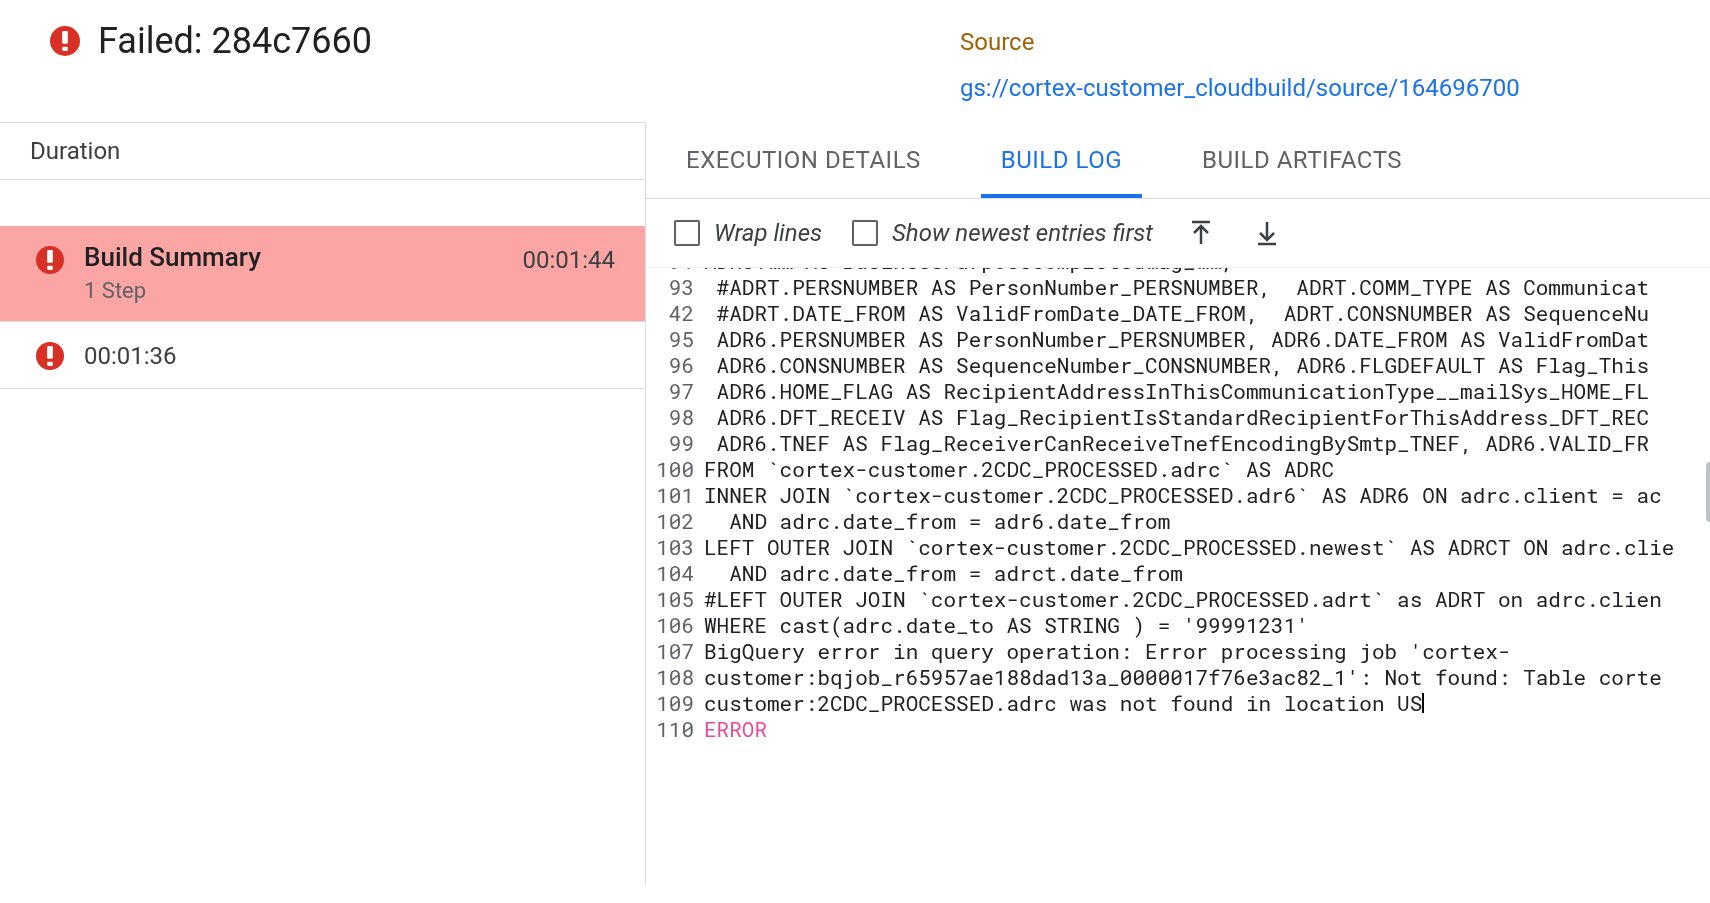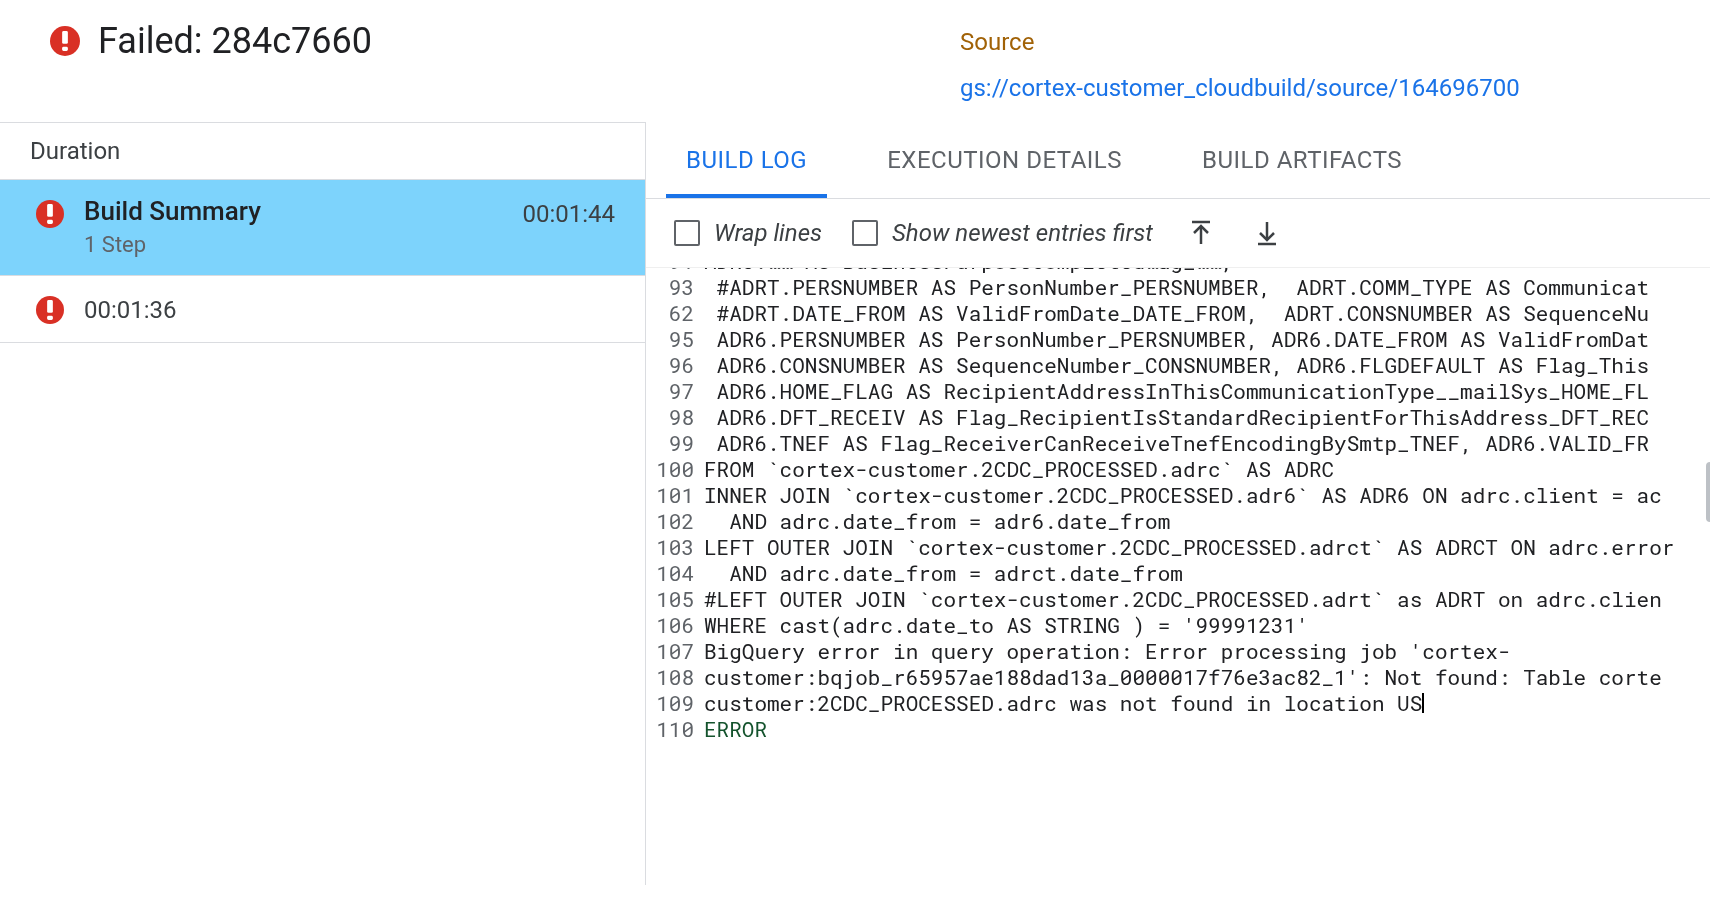--- a/index.html
+++ b/index.html
@@ -67,21 +67,21 @@
     color: #3c4043;
   }
   .steps-header .h-steps { flex: 1; }
   .step-row {
     display: flex;
     align-items: flex-start;
     padding: 16px 30px 18px 36px;
     border-bottom: 1px solid #dadce0;
     gap: 20px;
   }
-  .step-row.selected { background: #7dd3fc; }
+  .step-row.selected { background: #fca5a5; margin-top: 46px; }
   .step-icon { flex: none; margin-top: 4px; }
   .step-icon .error-circle { width: 28px; height: 28px; }
   .step-body { flex: 1; }
   .step-title { font-size: 26px; font-weight: 500; white-space: nowrap; overflow: hidden; text-overflow: ellipsis; }
   .step-sub { font-size: 22px; color: #5f6368; margin-top: 6px; white-space: nowrap; overflow: hidden; text-overflow: ellipsis; }
   .step-duration { font-size: 24px; color: #3c4043; flex: none; margin-top: 4px; }
   .right-panel {
     flex: 1;
     border-left: 1px solid #dadce0;
     display: flex;
@@ -135,21 +135,21 @@
   }
   .ln {
     width: 58px;
     text-align: right;
     color: #5f6368;
     flex: none;
     padding-right: 10px;
     user-select: none;
   }
   .lc { flex: 1; color: #202124; }
-  .lc.err { color: #14532d; }
+  .lc.err { color: #ec4899; }
   .cursor {
     display:inline-block; width:2px; height:20px; background:#000; vertical-align:-2px;
   }
   .scroll-thumb {
     position:absolute; right:-4px; top:194px; width:8px; height:60px;
     background:#bdc1c6; border-radius:4px;
   }
 </style>
 </head>
 <body>
@@ -200,22 +200,22 @@
               </svg>
             </span>
     </span>
     <div class="step-duration">00:01:36</div>
   </div>
       </div>
   </div>
 
   <div class="right-panel">
     <div class="tabs" id="tabs">
+        <div class="tab">EXECUTION DETAILS</div>
         <div class="tab active">BUILD LOG</div>
-        <div class="tab">EXECUTION DETAILS</div>
         <div class="tab">BUILD ARTIFACTS</div>
       </div>
     <div class="log-toolbar">
       <label class="cb">
         <span class="cb-box"></span>
         <span>Wrap lines</span>
       </label>
       <label class="cb">
         <span class="cb-box"></span>
         <span>Show newest entries first</span>
@@ -232,30 +232,30 @@
           <line x1="11" y1="2" x2="11" y2="20"></line>
           <polyline points="4,13 11,20 18,13"></polyline>
           <line x1="2" y1="24" x2="20" y2="24"></line>
         </svg>
       </span>
     </div>
     <div class="log-area" id="log-area">
       <div class="scroll-thumb"></div>
     <div class="log-line" style="margin-top: -20px;"><span class="ln">91</span><span class="lc">ADRC.…… AS BusinessPurposeCompleted…ag_……,</span></div>
         <div class="log-line"><span class="ln">93</span><span class="lc"> #ADRT.PERSNUMBER AS PersonNumber_PERSNUMBER,  ADRT.COMM_TYPE AS Communicat</span></div>
-        <div class="log-line"><span class="ln">62</span><span class="lc"> #ADRT.DATE_FROM AS ValidFromDate_DATE_FROM,  ADRT.CONSNUMBER AS SequenceNu</span></div>
+        <div class="log-line"><span class="ln">42</span><span class="lc"> #ADRT.DATE_FROM AS ValidFromDate_DATE_FROM,  ADRT.CONSNUMBER AS SequenceNu</span></div>
         <div class="log-line"><span class="ln">95</span><span class="lc"> ADR6.PERSNUMBER AS PersonNumber_PERSNUMBER, ADR6.DATE_FROM AS ValidFromDat</span></div>
         <div class="log-line"><span class="ln">96</span><span class="lc"> ADR6.CONSNUMBER AS SequenceNumber_CONSNUMBER, ADR6.FLGDEFAULT AS Flag_This</span></div>
         <div class="log-line"><span class="ln">97</span><span class="lc"> ADR6.HOME_FLAG AS RecipientAddressInThisCommunicationType__mailSys_HOME_FL</span></div>
         <div class="log-line"><span class="ln">98</span><span class="lc"> ADR6.DFT_RECEIV AS Flag_RecipientIsStandardRecipientForThisAddress_DFT_REC</span></div>
         <div class="log-line"><span class="ln">99</span><span class="lc"> ADR6.TNEF AS Flag_ReceiverCanReceiveTnefEncodingBySmtp_TNEF, ADR6.VALID_FR</span></div>
         <div class="log-line"><span class="ln">100</span><span class="lc">FROM `cortex-customer.2CDC_PROCESSED.adrc` AS ADRC</span></div>
         <div class="log-line"><span class="ln">101</span><span class="lc">INNER JOIN `cortex-customer.2CDC_PROCESSED.adr6` AS ADR6 ON adrc.client = ac</span></div>
         <div class="log-line"><span class="ln">102</span><span class="lc">  AND adrc.date_from = adr6.date_from</span></div>
-        <div class="log-line"><span class="ln">103</span><span class="lc">LEFT OUTER JOIN `cortex-customer.2CDC_PROCESSED.adrct` AS ADRCT ON adrc.error</span></div>
+        <div class="log-line"><span class="ln">103</span><span class="lc">LEFT OUTER JOIN `cortex-customer.2CDC_PROCESSED.newest` AS ADRCT ON adrc.clie</span></div>
         <div class="log-line"><span class="ln">104</span><span class="lc">  AND adrc.date_from = adrct.date_from</span></div>
         <div class="log-line"><span class="ln">105</span><span class="lc">#LEFT OUTER JOIN `cortex-customer.2CDC_PROCESSED.adrt` as ADRT on adrc.clien</span></div>
         <div class="log-line"><span class="ln">106</span><span class="lc">WHERE cast(adrc.date_to AS STRING ) = '99991231'</span></div>
         <div class="log-line"><span class="ln">107</span><span class="lc">BigQuery error in query operation: Error processing job 'cortex-</span></div>
         <div class="log-line"><span class="ln">108</span><span class="lc">customer:bqjob_r65957ae188dad13a_0000017f76e3ac82_1': Not found: Table corte</span></div>
         <div class="log-line"><span class="ln">109</span><span class="lc">customer:2CDC_PROCESSED.adrc was not found in location US<span class="cursor"></span></span></div>
         <div class="log-line"><span class="ln">110</span><span class="lc err">ERROR</span></div>
       </div>
   </div>
 </div>

